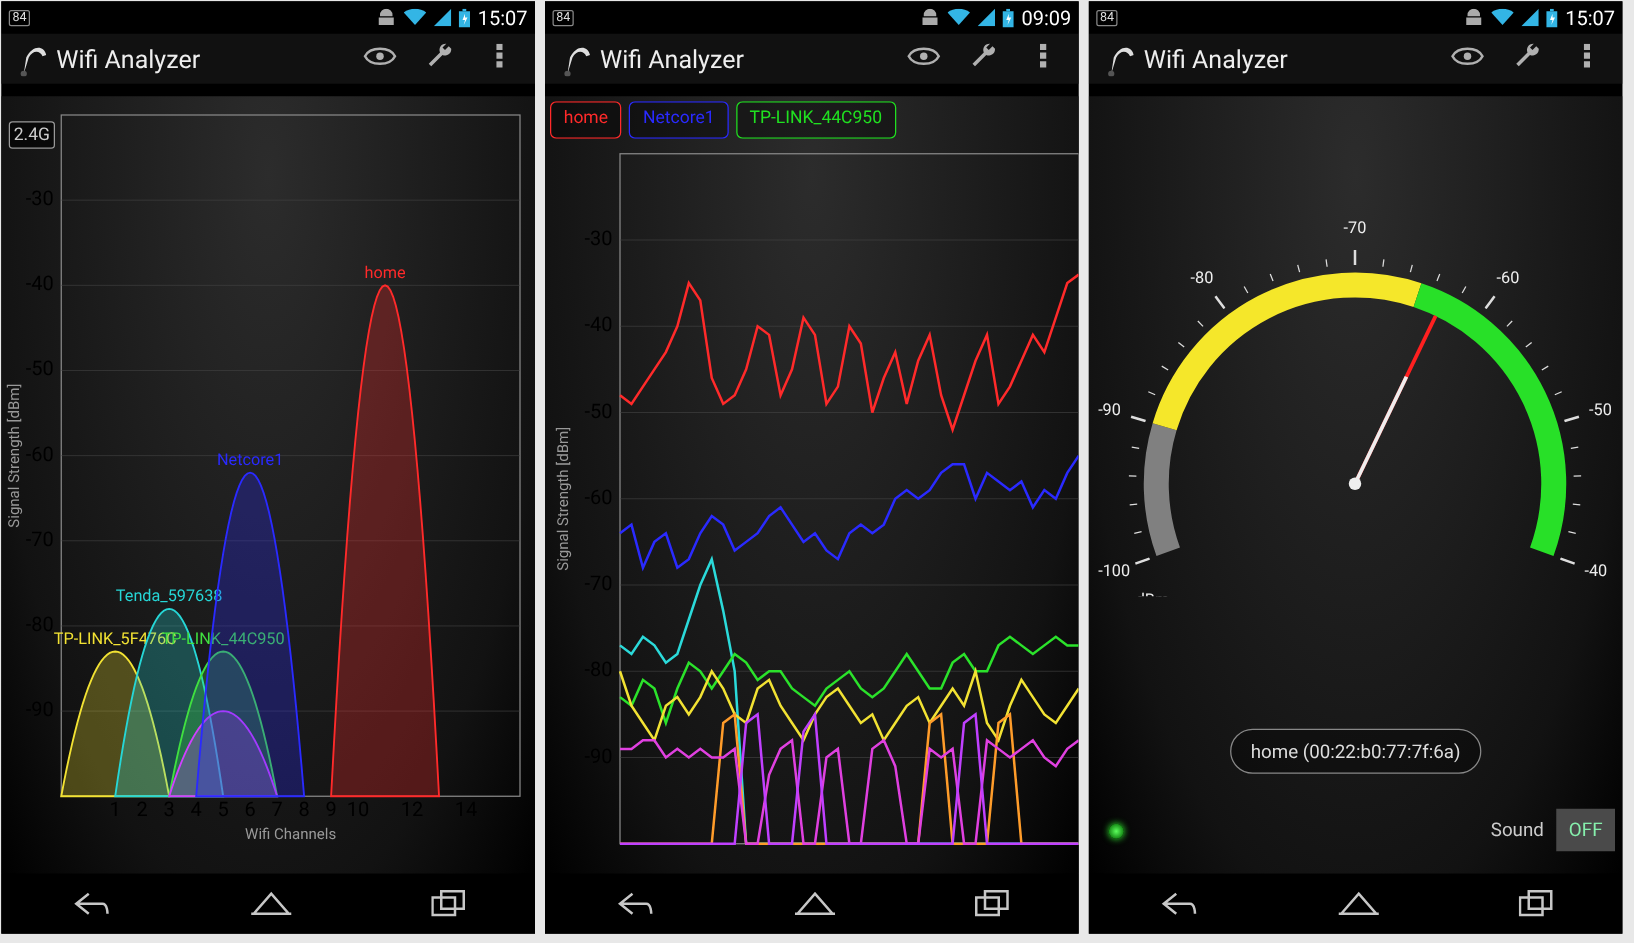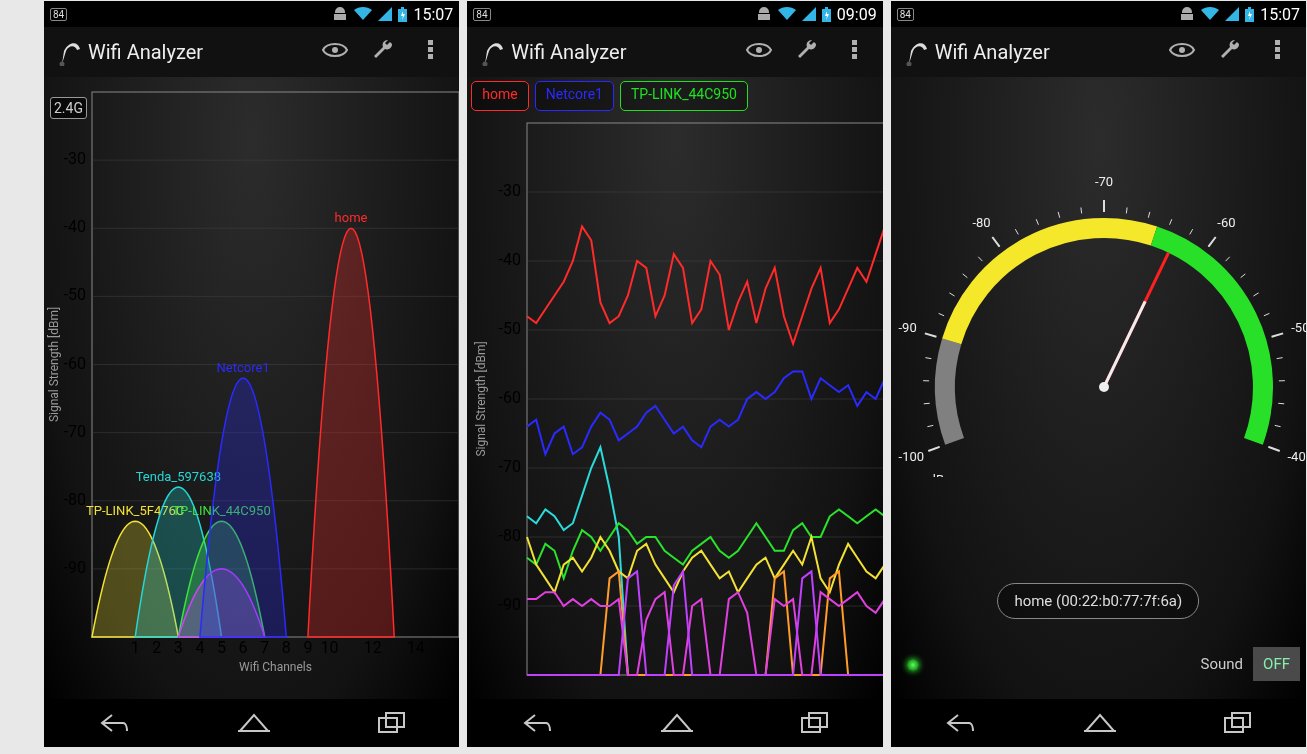--- a/index.html
+++ b/index.html
@@ -1,22 +1,22 @@
 <!DOCTYPE html>
 <html><head>
 <meta charset="utf-8">
 <style>
   html,body{margin:0;padding:0;background:#e8e8e8;font-family:Roboto,Arial,sans-serif;}
-  .wrap{display:flex;gap:8px;padding:1px;margin-left:43px;}
+  .wrap{display:flex;gap:8px;padding:1px;}
   .phone{width:427px;height:746px;background:#000;position:relative;overflow:hidden;}
   .statusbar{height:26px;background:#000;color:#ddd;display:flex;align-items:center;font-size:12px;padding:0 6px;justify-content:flex-end;gap:6px;}
   .statusbar .bat{border:1px solid #888;padding:0 2px;font-size:10px;border-radius:2px;margin-right:auto;}
   .statusbar svg{display:block;}
   .clock{color:#ffffff;font-weight:400;font-size:16px;}
-  .actionbar{height:50px;background:#111;display:flex;align-items:center;color:#eee;font-size:20px;padding:0 8px;gap:8px;}
+  .actionbar{height:40px;background:#111;display:flex;align-items:center;color:#eee;font-size:20px;padding:0 8px;gap:8px;}
   .actionbar .title{flex:1;}
   .actionbar .ico{width:40px;text-align:center;opacity:.85;}
   .screen{position:absolute;top:76px;left:0;right:0;bottom:48px;background:radial-gradient(ellipse at 50% 10%,#2c2c2c 0%,#121212 75%,#000 100%);}
   .navbar{position:absolute;left:0;right:0;bottom:0;height:48px;background:#000;display:flex;justify-content:space-around;align-items:center;}
   .navbar svg{opacity:.9;}
   .badge{border:1px solid #999;color:#ccc;font-size:14px;padding:2px 3px;border-radius:3px;position:absolute;top:20px;left:6px;background:rgba(0,0,0,.6);}
   .axislabel{fill:#999;font-size:12px;}
   .gl{stroke:#444;stroke-width:.5;}
   .frame{stroke:#888;fill:none;stroke-width:1;}
   

